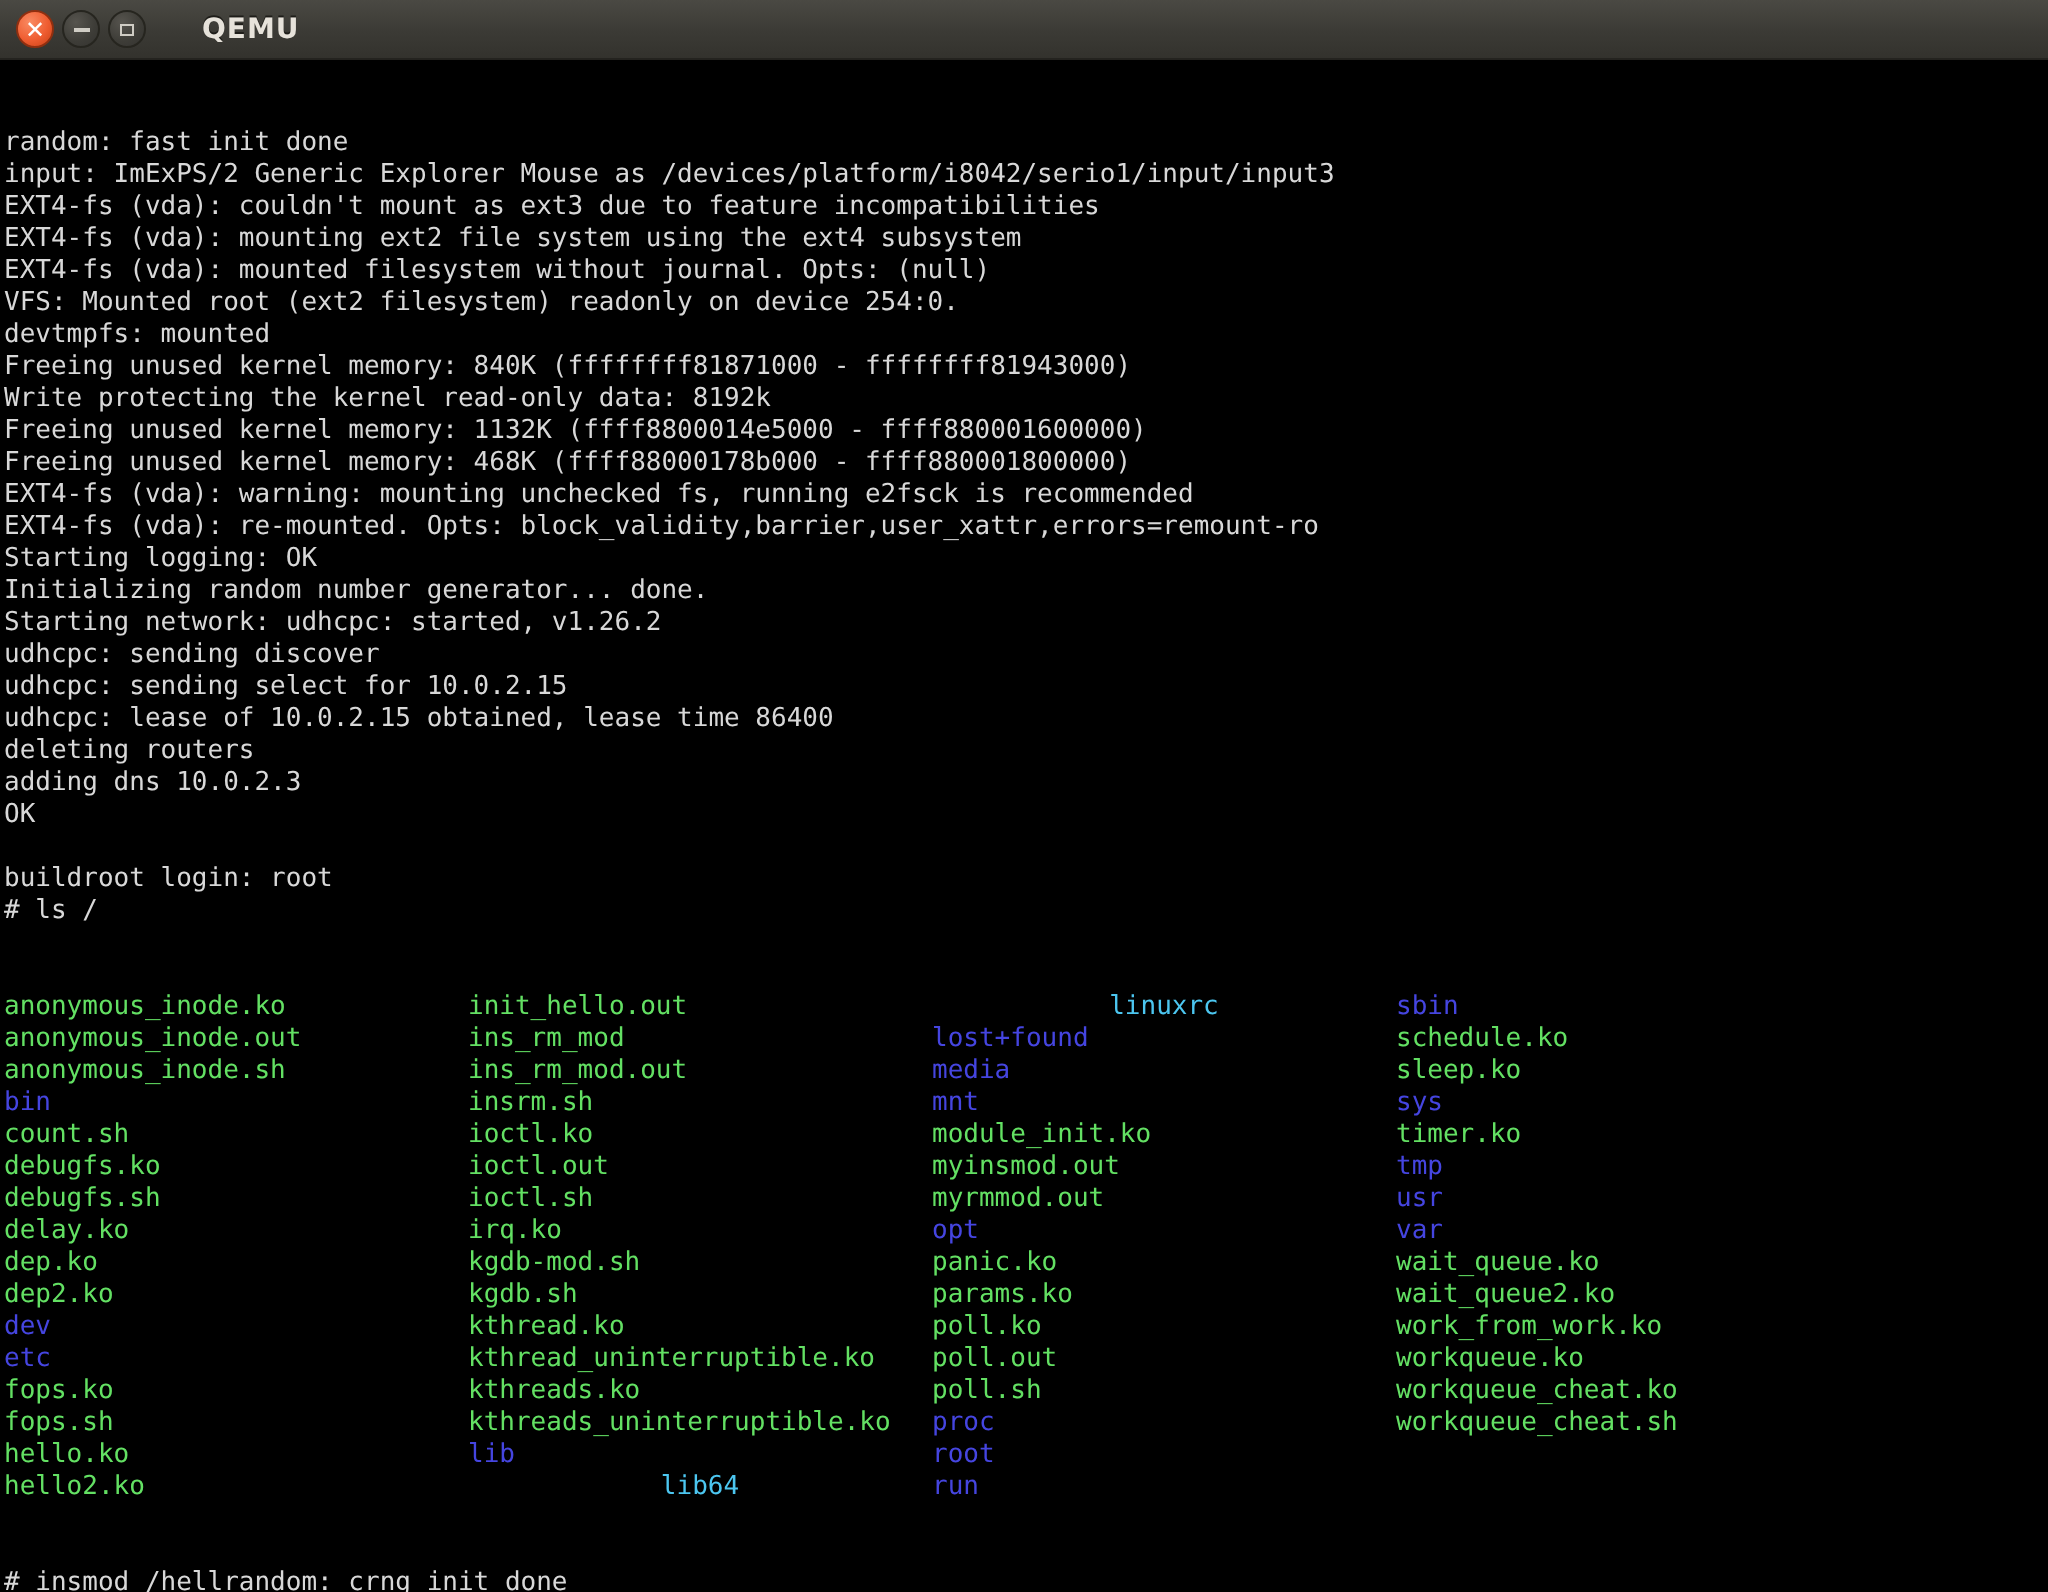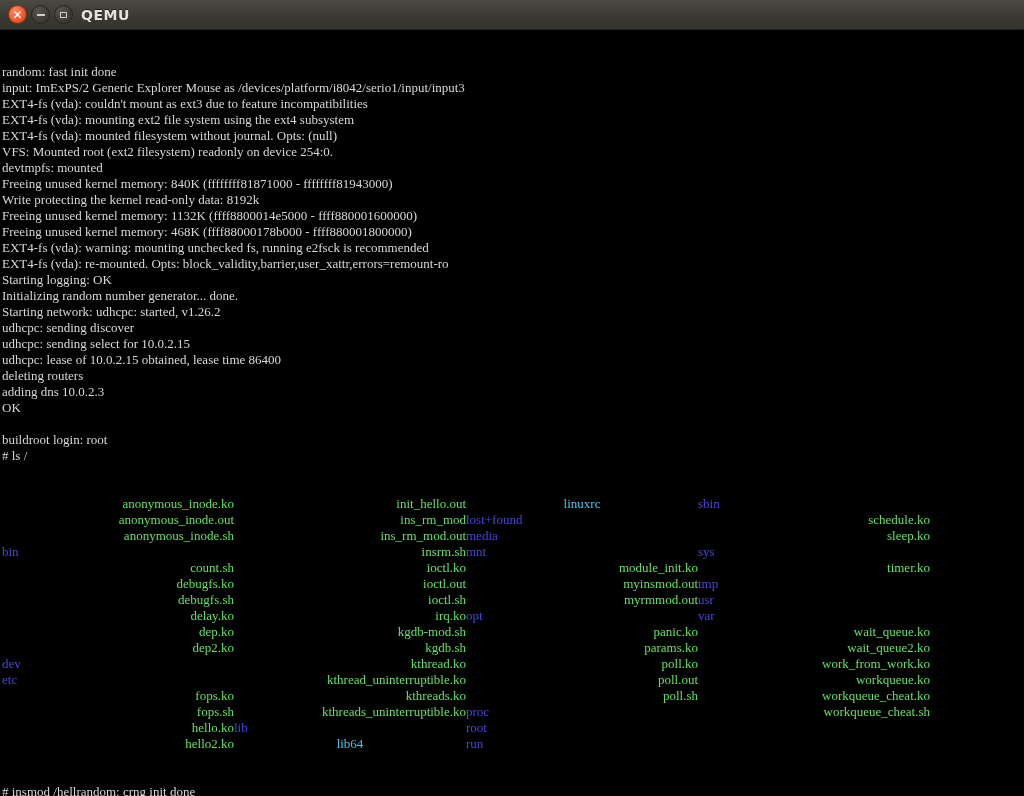--- a/index.html
+++ b/index.html
@@ -21,34 +21,34 @@
     background:radial-gradient(circle at 35% 30%,#f98b63,#ef5d31 55%,#c93f14);
     border:1px solid #8f2f10;color:#fff;font-size:12px;line-height:1;
     font-family:"DejaVu Sans",sans-serif;font-weight:bold;
   }
   .tb-plain{
     background:radial-gradient(circle at 35% 30%,#56544e,#3d3c37 60%,#343330);
     border:1px solid #26251f;color:#cfccc4;
   }
   .minus-glyph{display:block;width:8px;height:2px;background:#cfccc4;}
   .square-glyph{display:block;width:7px;height:6px;border:1.5px solid #cfccc4;box-sizing:border-box;}
-  .tb-title{margin-left:4px;color:#e6e2da;font-weight:bold;font-size:14px;
+  .tb-title{margin-left:24px;color:#e6e2da;font-weight:bold;font-size:14px;
     font-family:"DejaVu Sans",sans-serif;letter-spacing:0.5px;
     text-shadow:0 -1px 0 #1e1d19;}
 
   
   .terminal{
     flex:1 1 auto;background:#000;color:var(--fg,#d8d8d8);
     font-size:13px;line-height:16px;
     padding:2px 0 0 2px;box-sizing:border-box;overflow:hidden;
     white-space:pre;
   }
-  .line{height:16px;font-family:Liberation Serif, serif;}
+  .line{height:16px;}
   .row .cell{display:inline-block;width:232px;vertical-align:top;}
-  .green{color:var(--green,#63e063);text-align:right;}
+  .green{color:var(--green,#63e063);}
   .blue{color:var(--blue,#4545e0);}
   .cyan{color:var(--cyan,#4cc6f0);text-align:center;}
 </style>
 </head>
 <body>
 
 <div class="window">
   <div class="titlebar">
     <div class="tb-btn tb-close">
       <span>✕</span>

